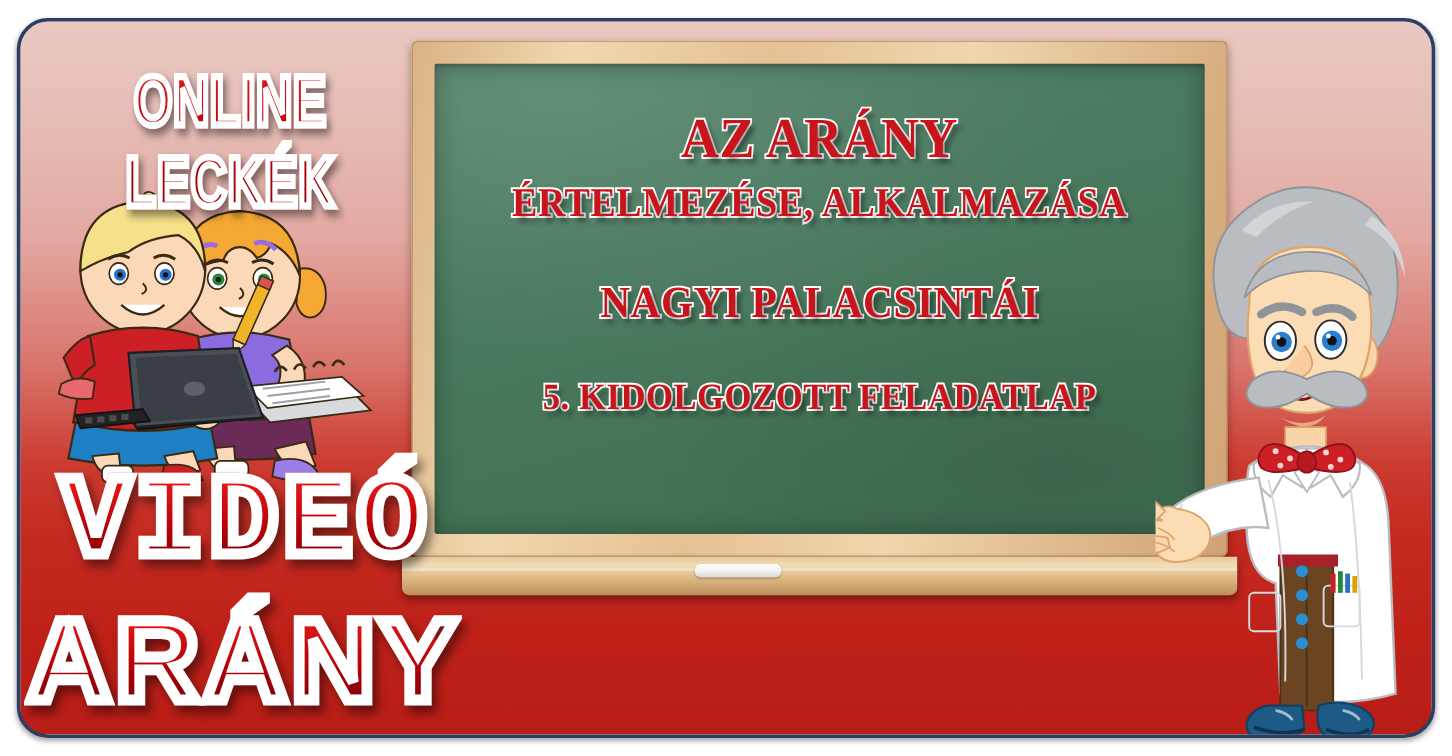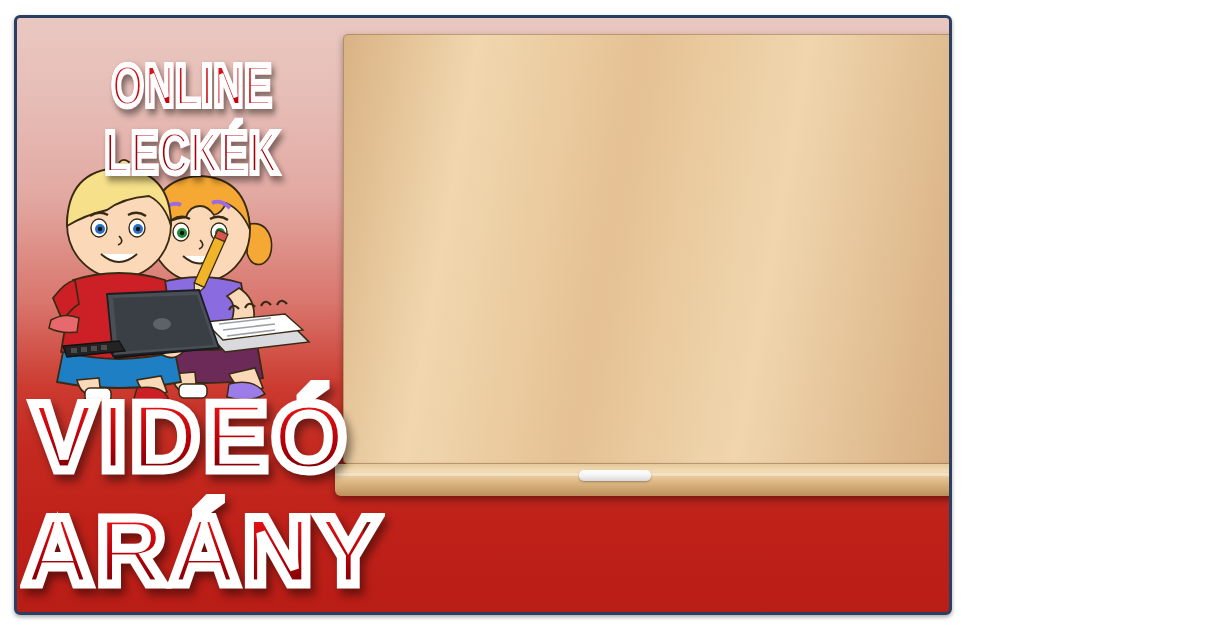--- a/index.html
+++ b/index.html
@@ -7,23 +7,23 @@
     width: 1210px; height: 630px;
     background: #ffffff;
     font-family: "Liberation Serif", serif;
     overflow: hidden;
   }
 
   
   #card {
     position: absolute;
     left: 14px; top: 15px;
-    width: 938px; height: 600px;
+    width: 1182px; height: 600px;
     border: 3px solid #2b3f63;
-    border-radius: 6px;
+    border-radius: 26px;
     background: linear-gradient(to bottom,
         #e9c8c1 0%,
         #e6bdb6 14%,
         #e2a9a2 30%,
         #d9756c 48%,
         #cc3b30 62%,
         #c42a20 72%,
         #bf2119 86%,
         #b81d16 100%);
     overflow: hidden;
@@ -137,21 +137,21 @@
     letter-spacing:4px;
     color:#a8000a;
     background: linear-gradient(to bottom,#ff2a2a 0%,#e21414 22%,#b50009 55%,#7a0005 82%,#5a0003 100%);
     -webkit-background-clip:text; background-clip:text;
     -webkit-text-fill-color:transparent;
     -webkit-text-stroke: 9px #ffffff;
     paint-order: stroke fill;
     filter: drop-shadow(4px 6px 4px rgba(0,0,0,.45));
     z-index:6;
   }
-  #video { left:4px; top:364px; width:340px; font-size:96px; }
+  #video { left:18px; top:364px; width:340px; font-size:96px;font-family:Liberation Mono, monospace; }
   #tanar { left:6px; top:478px; width:340px; font-size:96px; }
 
   
   #kids { position:absolute; left:16px; top:130px; width:300px; height:255px; z-index:5; }
 
   
   #prof { position:absolute; left:946px; top:118px; width:262px; height:497px; z-index:7; }
 </style>
 </head>
 <body>
@@ -239,20 +239,28 @@
         <path d="M80 150 l84 -3 l17 50 l-96 7z" fill="#3a3f45"></path>
         <ellipse cx="129" cy="176" rx="9" ry="6" fill="#5c6268"></ellipse>
         <path d="M30 198 l56 -5 l6 10 l-58 6z" fill="#232323" stroke="#111" stroke-width="1.4"></path>
         <path d="M38 200 h6 v5 h-6z M48 199 h6 v5 h-6z M58 198 h6 v5 h-6z M68 197 h6 v5 h-6z" fill="#4d4d4d"></path>
       </g>
     </g>
   </svg>
 
   <div id="board-wrap">
     <div id="board-frame"></div>
+    <div id="board-inner">
+      <div id="board-text">
+        <div class="bline l1">AZ ARÁNY</div>
+        <div class="bline l2">ÉRTELMEZÉSE, ALKALMAZÁSA</div>
+        <div class="bline l3">NAGYI PALACSINTÁI</div>
+        <div class="bline l4">5. KIDOLGOZOTT FELADATLAP</div>
+      </div>
+    </div>
   </div>
   <div id="board-ledge"></div>
   <div id="chalk"></div>
 
   <div id="video" class="bubble">VIDEÓ</div>
   <div id="tanar" class="bubble">ARÁNY</div>
 
   <svg id="prof" viewBox="0 0 262 497">
 
     <g>

